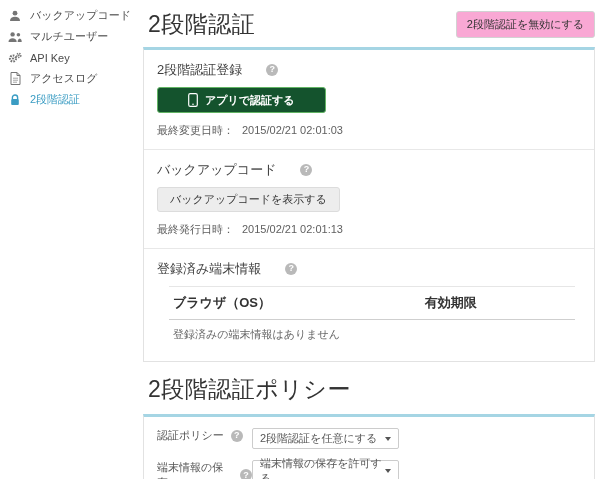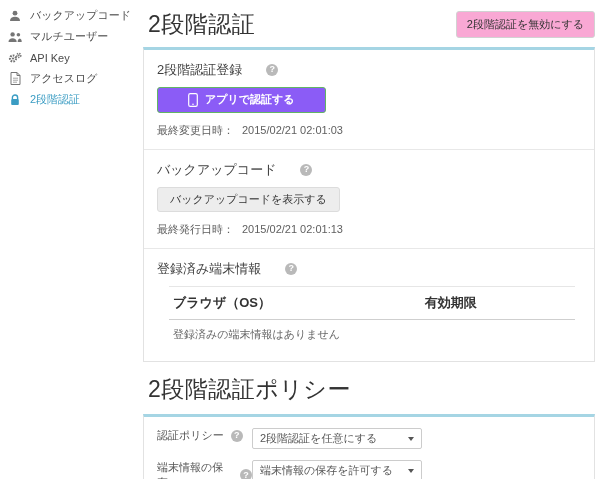--- a/index.html
+++ b/index.html
@@ -29,22 +29,22 @@
   .btn { display:inline-flex; align-items:center; gap:7px; border-radius:3px; cursor:pointer; font-size:11px; line-height:13px; }
   .btn-default {
     background:#f9a8d4; border:1px solid #d2d2d2; color:#333;
     padding:6px 10px;
   }
   .btn-gray {
     background:#ededed; border:1px solid #dcdcdc; color:#333;
     padding:5px 12px;
   }
   .btn-green {
-    background:#8b5cf6; border:1px solid #62b464; color:#fff;
-    padding:5px 30px; font-weight:bold;font-family:Liberation Mono, monospace;
+    background:#14532d; border:1px solid #62b464; color:#fff;
+    padding:5px 30px; font-weight:bold;
   }
 
   .panel { background:#fff; border:1px solid #e2e2e2; border-top:3px solid #a5d5e4; }
 
   .section { padding:12px 13px; }
   .section + .section { border-top:1px solid #e8e8e8; }
   .section-title { display:flex; align-items:center; gap:24px; font-size:13px; line-height:15px; color:#3f3f3f; margin-bottom:10px; }
   .help {
     display:inline-flex; justify-content:center; align-items:center;
     width:12px; height:12px; border-radius:50%;
@@ -62,21 +62,21 @@
   }
   .device-table th.col-browser { width:62%; }
   .device-table td { font-size:11px; color:#666; padding:7px 4px; }
 
   
   .policy-title { font-size:23px; font-weight:500; color:#333; margin:12px 0 9px 5px; letter-spacing:.5px; }
   .panel-policy { padding:11px 13px; }
   .form-row { display:flex; align-items:flex-start; margin-bottom:11px; }
   .form-label { display:flex; align-items:center; gap:7px; width:95px; font-size:11px; color:#555; flex:0 0 95px; }
   .select {
-    width:170px; height:21px; background:#fff; border:1px solid #ccc; border-radius:2px;
+    width:147px; height:21px; background:#fff; border:1px solid #ccc; border-radius:2px;
     display:flex; align-items:center; justify-content:space-between;
     padding:0 7px; font-size:11px; color:#555; cursor:pointer;
   }
   .caret { width:0; height:0; border-left:3.5px solid transparent; border-right:3.5px solid transparent; border-top:4.5px solid #555; }
 </style>
 </head>
 <body>
 
 <div class="app">
 

